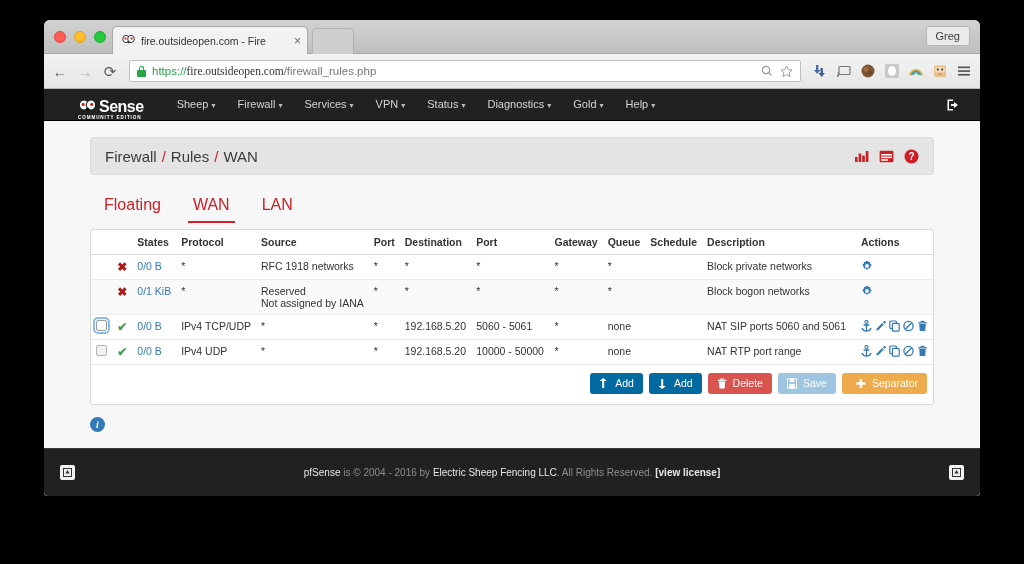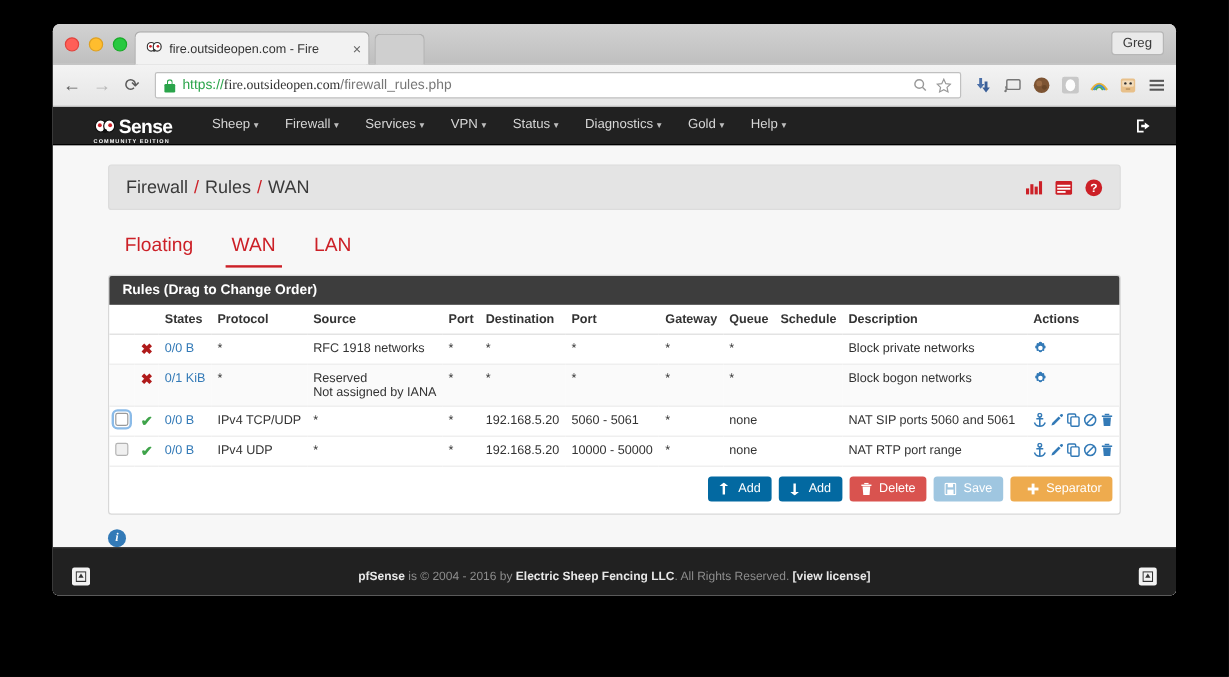--- a/index.html
+++ b/index.html
@@ -236,21 +236,21 @@
   .foot-sq {
     width: 15px; height: 15px;
     background: #f2f2f2; border-radius: 2px;
     display: flex; align-items: center; justify-content: center;
     font-size: 9px; color: #333; line-height: 1;
   }
   .foot-text {
     position: absolute; left: 0; right: 0; text-align: center;
     font-size: 10px; color: #8d8d8d;
   }
-  .foot-text b { color: #e8e8e8; font-weight: bold; }
+  .foot-text b { color: #e8e8e8; font-weight: normal; }
   .foot-text .lic { color: #e8e8e8; font-weight: bold; }
   svg { display: block; }
 </style>
 </head>
 <body>
 
 <div class="desktop">
   <div class="browser">
 
     <div class="tabstrip">
@@ -425,21 +425,20 @@
         </span>
       </div>
 
       <div class="subtabs">
         <div class="subtab">Floating</div>
         <div class="subtab active">WAN</div>
         <div class="subtab">LAN</div>
       </div>
 
       <div class="panel">
-        <div class="panel-head">Rules (Drag to Change Order)</div>
         <table class="rules">
           <thead>
             <tr>
               <th class="col-cb"></th>
               <th class="col-st"></th>
               <th class="col-states">States</th>
               <th class="col-proto">Protocol</th>
               <th class="col-source">Source</th>
               <th class="col-port">Port</th>
               <th class="col-dest">Destination</th>

